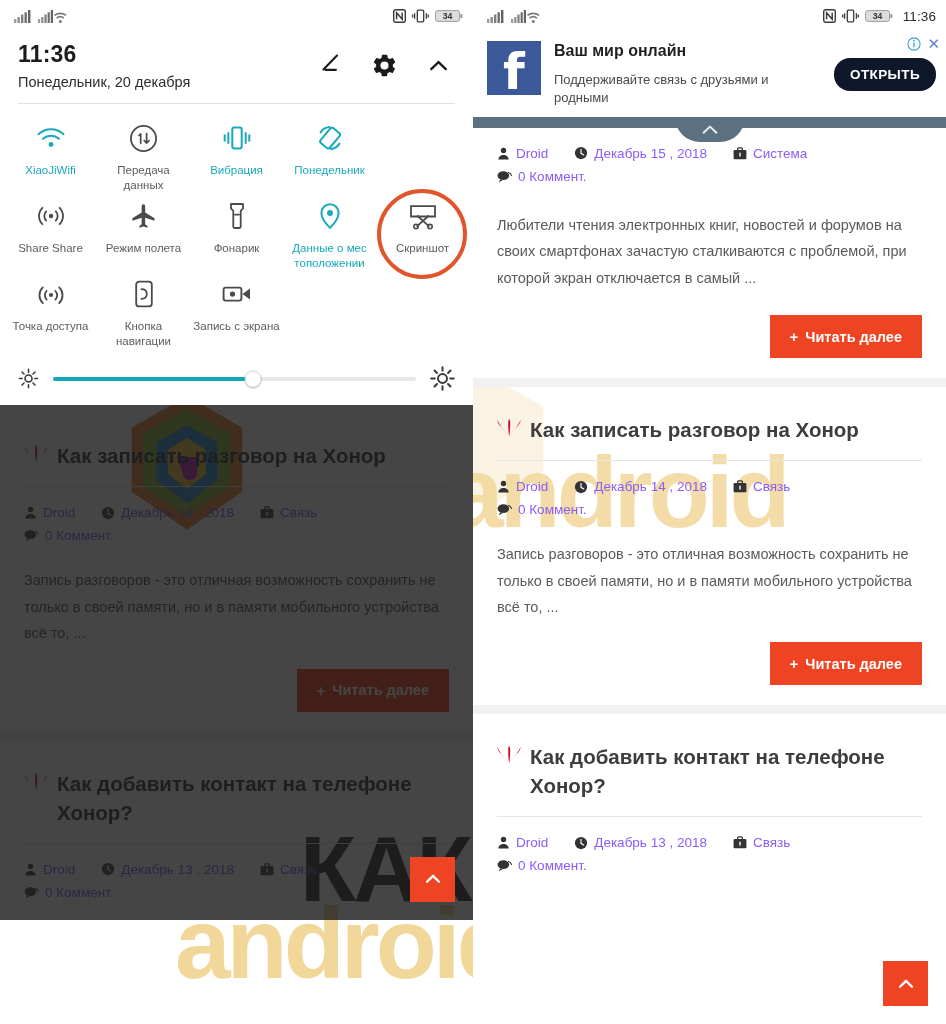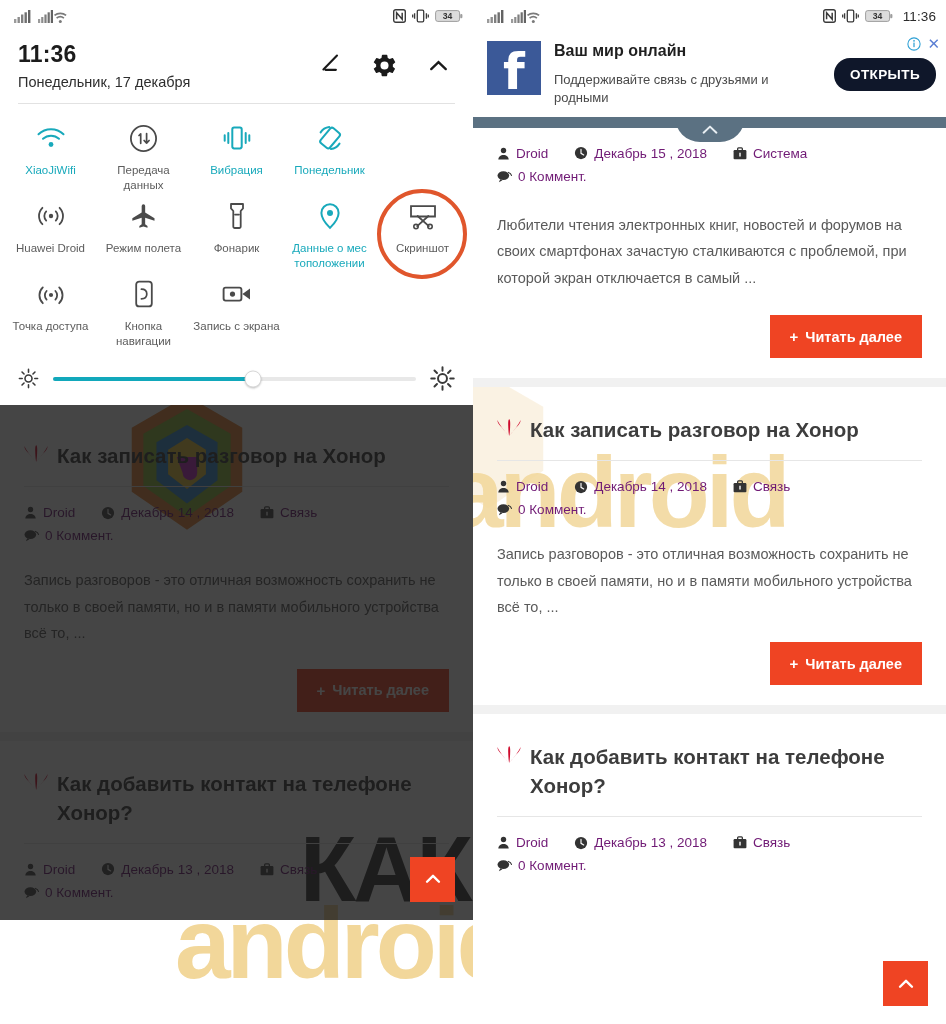--- a/index.html
+++ b/index.html
@@ -84,21 +84,21 @@
   .card { background: #fff; padding: 22px 24px 20px 24px; position: relative; z-index: 3; }
   .sep { height: 9px; background: #f1f1f1; position: relative; z-index: 3;}
   .art-title {
     font-size: 20.5px; font-weight: bold; color: #3d3d3d;
     line-height: 1.42; display: flex; align-items: flex-start; gap: 9px;
   }
   .art-title .ttxt { font-weight: bold; }
   .hw-logo { flex: 0 0 auto; margin-top: 4px; }
   .title-rule { height: 1px; background: #e6e6e6; margin: 16px 0 0 0; }
   .meta { display: flex; flex-wrap: wrap; align-items: center; margin-top: 18px; }
-  .meta-item { display: flex; align-items: center; gap: 6px; margin-right: 26px; font-size: 13.5px; color: #701a75; }
+  .meta-item { display: flex; align-items: center; gap: 6px; margin-right: 26px; font-size: 13.5px; color: #8b5cf6; }
   .meta-row2 { display: flex; align-items: center; margin-top: 8px; }
   .excerpt { font-size: 14.5px; color: #5a5a5a; line-height: 1.82; margin-top: 24px; }
   .more-wrap { display: flex; justify-content: flex-end; margin-top: 22px; }
   .more-btn {
     background: #ef4423; color: #fff; font-size: 14.5px; font-weight: bold;
     padding: 13px 20px; border: none; display: flex; align-items: center; gap: 7px;
     cursor: pointer; font-family: "Liberation Sans", sans-serif;
   }
   .more-btn .plus { font-size: 15px; font-weight: bold; }
 
@@ -184,21 +184,21 @@
           <rect x="25.2" y="5" width="2.2" height="4.2" rx="1" fill="#9e9e9e"></rect>
           <text x="12.6" y="10.3" font-size="8.6" font-weight="bold" fill="#333" text-anchor="middle" font-family="Liberation Sans, sans-serif">34</text>
         </svg>
       </div>
     </div>
 
     <div class="shade">
       <div class="shade-head">
         <div class="shade-clock">
           <div class="shade-time">11:36</div>
-          <div class="shade-date">Понедельник, 17 декабря</div>
+          <div class="shade-date">Понедельник, 20 декабря</div>
         </div>
         <div class="shade-actions">
           <svg width="27" height="27" viewBox="0 0 27 27">
             <path d="M21 3.5 7.4 17.5" stroke="#1a1a1a" stroke-width="2.1" stroke-linecap="round"></path>
             <path d="M9.5 17.8h10.3" stroke="#1a1a1a" stroke-width="2.3" stroke-linecap="round"></path>
           </svg>
           <svg width="27" height="27" viewBox="0 0 24 24">
             <path fill="#1a1a1a" d="M19.4 13a7.8 7.8 0 0 0 0-2l2-1.6a.5.5 0 0 0 .1-.6l-1.9-3.3a.5.5 0 0 0-.6-.2l-2.4 1a7.7 7.7 0 0 0-1.7-1l-.4-2.5a.5.5 0 0 0-.5-.4h-3.8a.5.5 0 0 0-.5.4l-.4 2.5a7.7 7.7 0 0 0-1.7 1l-2.4-1a.5.5 0 0 0-.6.2L2.5 8.8a.5.5 0 0 0 .1.6L4.6 11a7.8 7.8 0 0 0 0 2l-2 1.6a.5.5 0 0 0-.1.6l1.9 3.3a.5.5 0 0 0 .6.2l2.4-1a7.7 7.7 0 0 0 1.7 1l.4 2.5a.5.5 0 0 0 .5.4h3.8a.5.5 0 0 0 .5-.4l.4-2.5a7.7 7.7 0 0 0 1.7-1l2.4 1a.5.5 0 0 0 .6-.2l1.9-3.3a.5.5 0 0 0-.1-.6zM12 15.6A3.6 3.6 0 1 1 15.6 12 3.6 3.6 0 0 1 12 15.6z"></path>
           </svg>
           <svg width="25" height="25" viewBox="0 0 24 24">
@@ -257,21 +257,21 @@
 
         <div class="qs-row">
           <div class="qs-cell">
             <div class="qs-ico">
               <svg width="30" height="26" viewBox="0 0 30 26">
                 <circle cx="15" cy="13" r="2.2" fill="#4a4a4a"></circle>
                 <path d="M10.2 8.4a6.6 6.6 0 0 0 0 9.2M19.8 8.4a6.6 6.6 0 0 1 0 9.2" stroke="#4a4a4a" stroke-width="1.8" fill="none" stroke-linecap="round"></path>
                 <path d="M6.4 4.8a11.6 11.6 0 0 0 0 16.4M23.6 4.8a11.6 11.6 0 0 1 0 16.4" stroke="#4a4a4a" stroke-width="1.8" fill="none" stroke-linecap="round"></path>
               </svg>
             </div>
-            <div class="qs-lbl">Huawei Droid</div>
+            <div class="qs-lbl">Share Share</div>
           </div>
 
           <div class="qs-cell">
             <div class="qs-ico">
               <svg width="30" height="28" viewBox="0 0 24 24">
                 <path fill="#4a4a4a" d="M21 16v-2l-8-5V3.5A1.5 1.5 0 0 0 11.5 2 1.5 1.5 0 0 0 10 3.5V9l-8 5v2l8-2.5V19l-2 1.5V22l3.5-1 3.5 1v-1.5L13 19v-5.5z"></path>
               </svg>
             </div>
             <div class="qs-lbl">Режим полета</div>
           </div>

